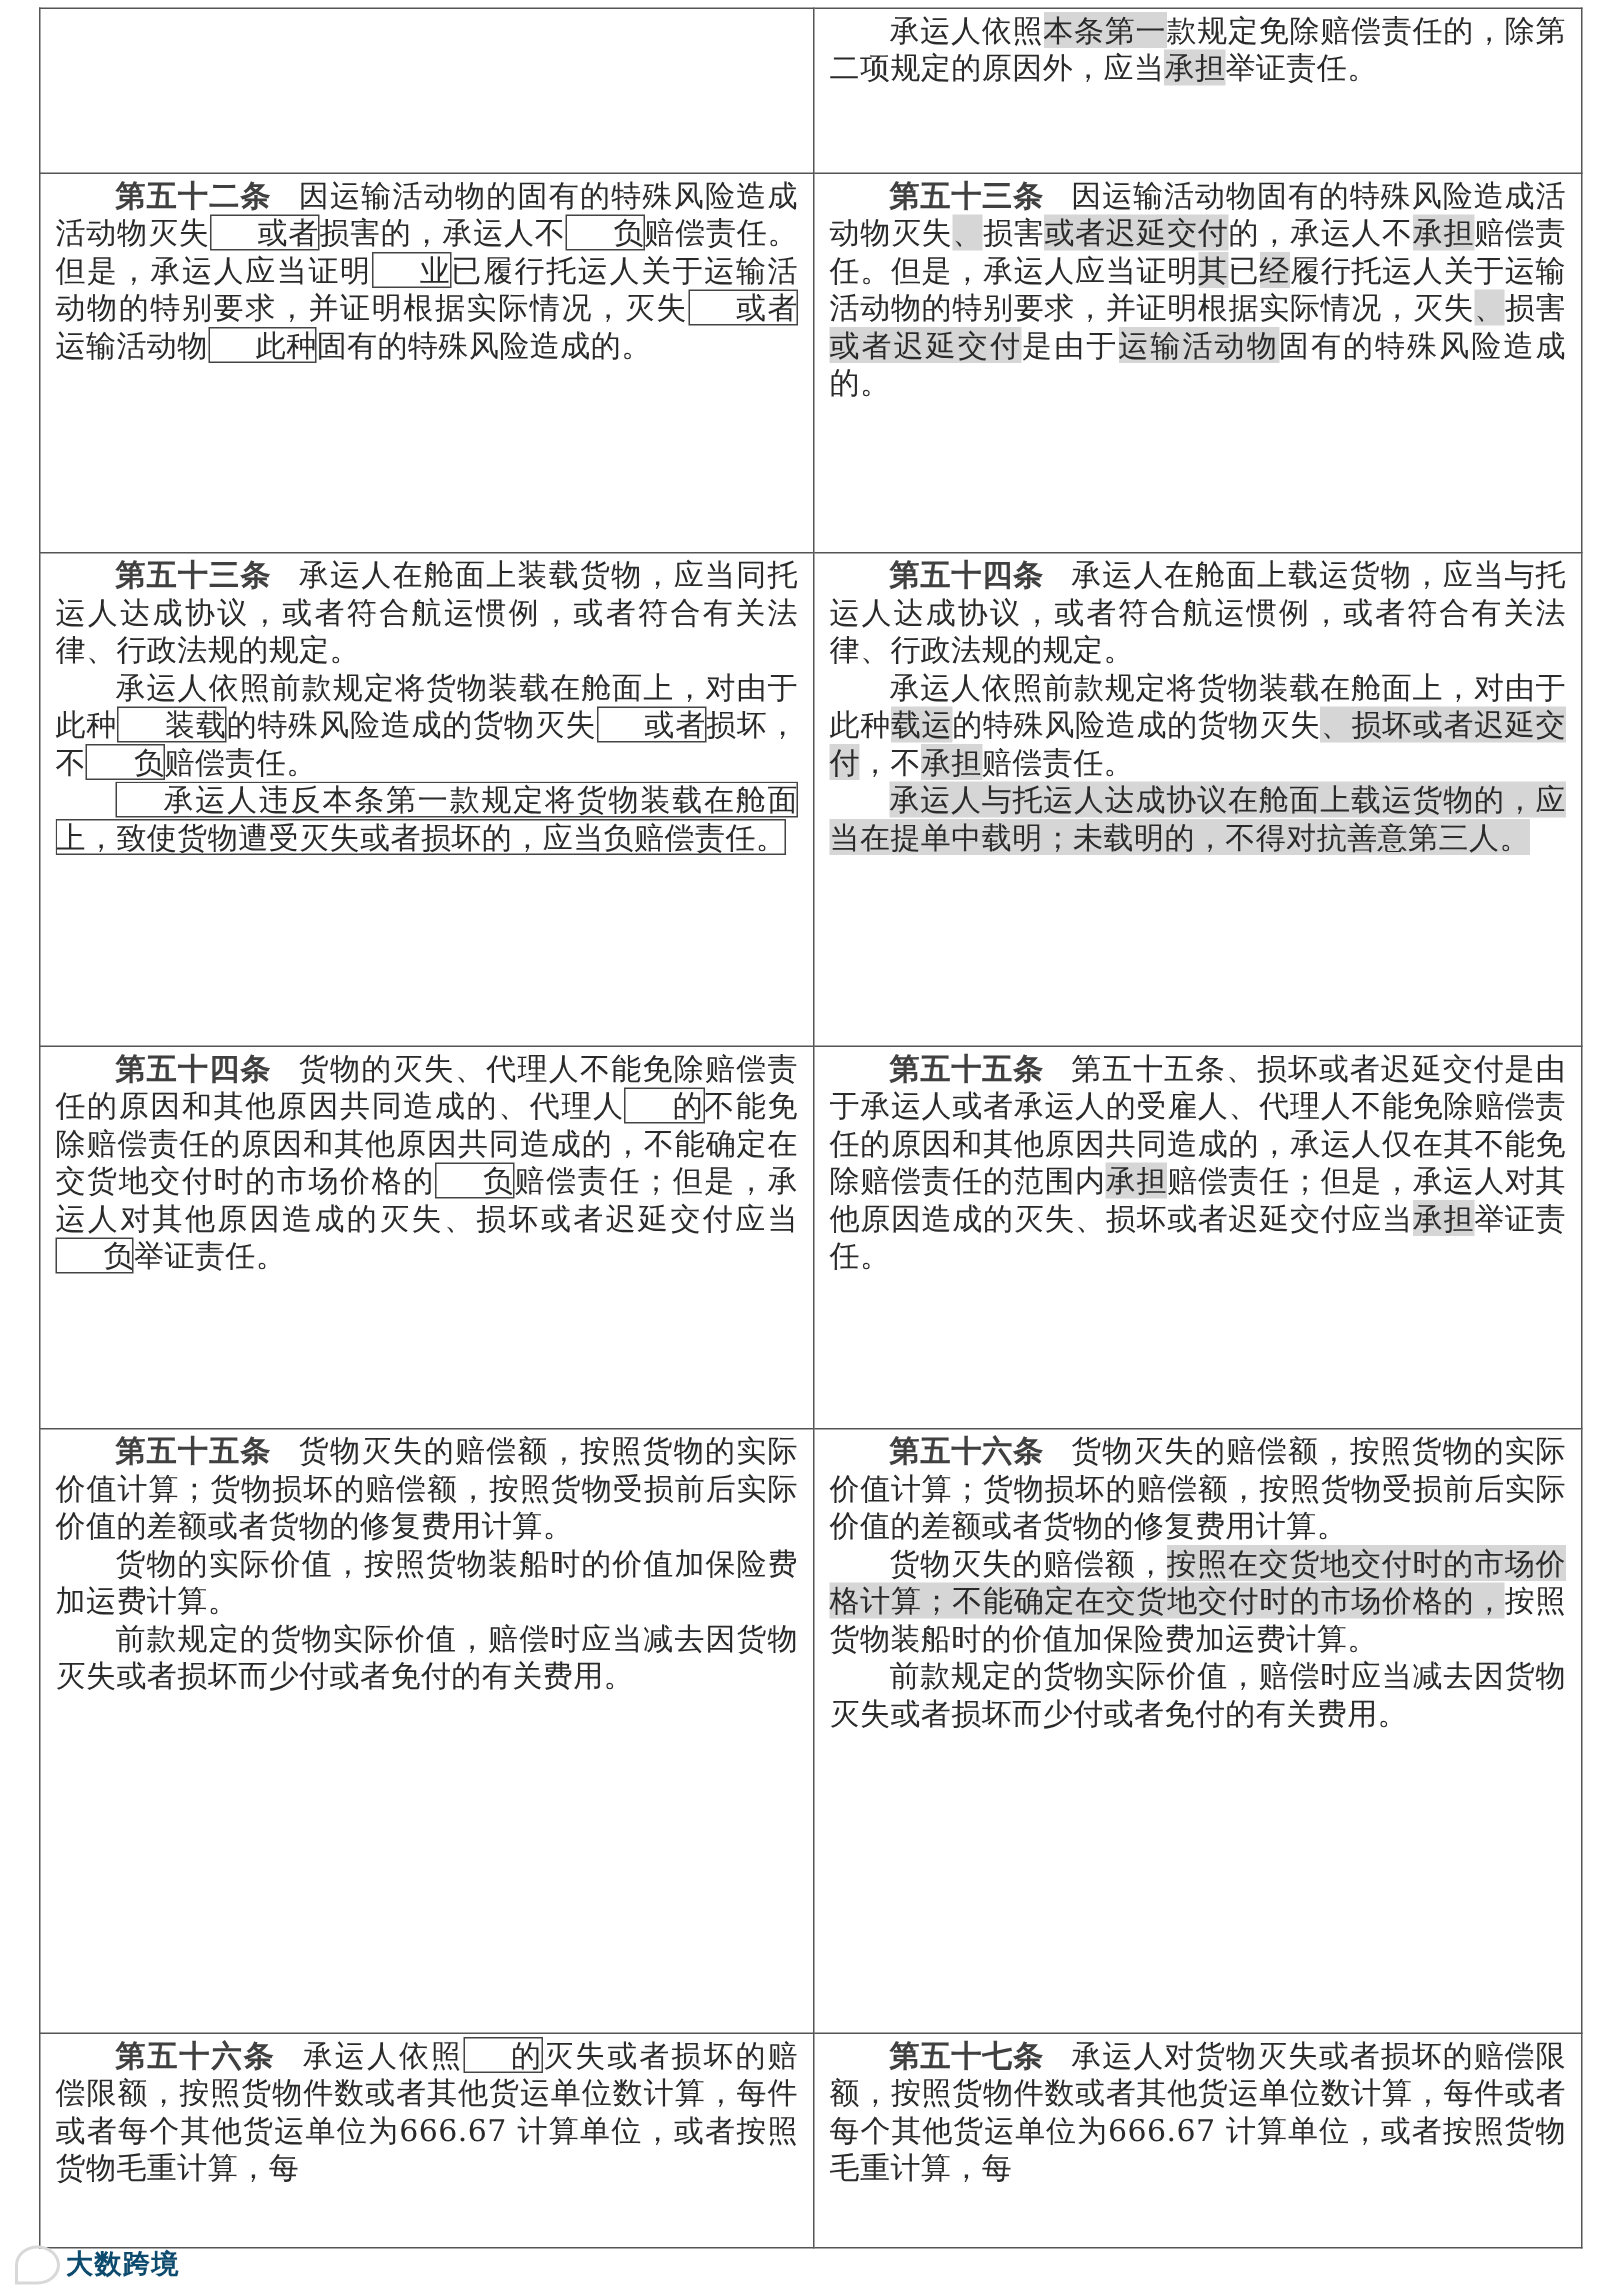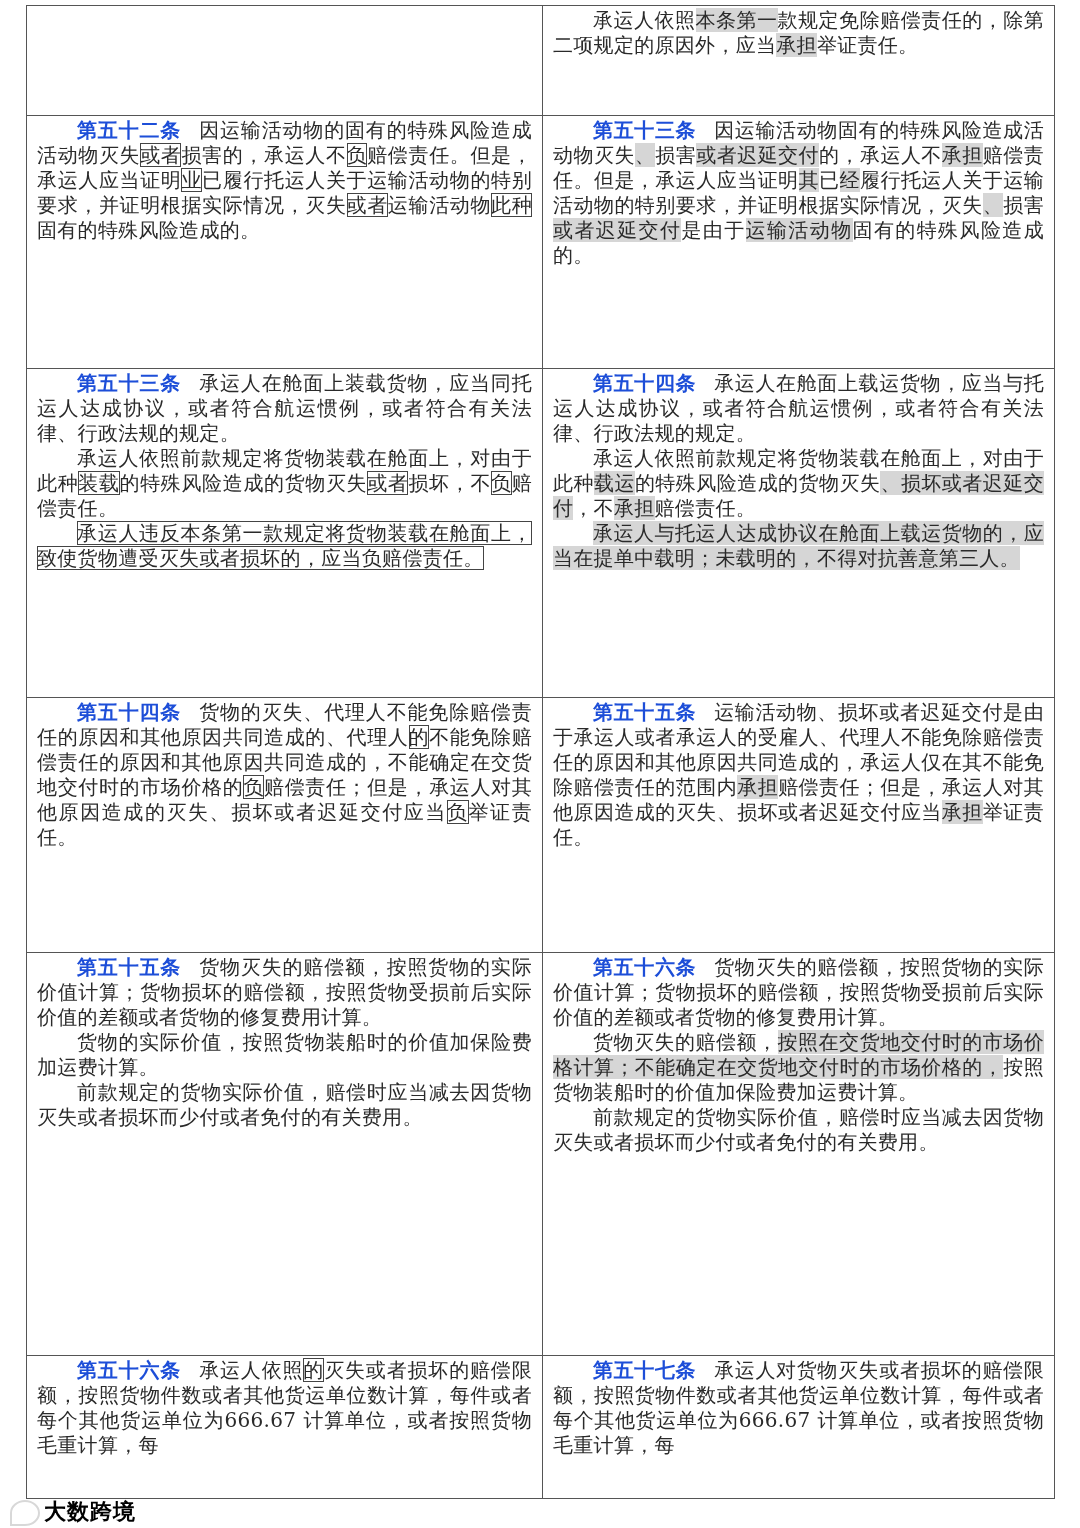--- a/index.html
+++ b/index.html
@@ -4,25 +4,25 @@
 <style>
   html, body { margin: 0; padding: 0; background: #ffffff; }
   body { width: 1080px; height: 1528px; position: relative; overflow: hidden;
          font-family: "DejaVu Serif", "Liberation Serif", serif; color: #2a2a2a; }
   table.cmp { position: absolute; left: 26px; top: 5px; width: 1029px;
               border-collapse: collapse; table-layout: fixed; }
   table.cmp td { border: 1.5px solid #555; vertical-align: top; padding: 2px 10px 4px 10px;
                  font-size: 20px; line-height: 25px; letter-spacing: 0.3px; text-align: justify; }
   table.cmp td.l { width: 495px; }
   .p { margin: 0; text-indent: 2em; }
-  .art { font-family: "DejaVu Sans", "Liberation Sans", sans-serif; font-weight: bold; color: #1d4ed8; margin-right: 0.9em; }
+  .art { font-family: "DejaVu Sans", "Liberation Sans", sans-serif; font-weight: bold; color: #404040; margin-right: 0.9em; }
   .hl { background: #d6d6d6; }
-  .bx { outline: 1.3px solid #444; outline-offset: -1px; }
+  .bx { outline: 1.3px solid #444; outline-offset: -1px; padding-left: 32px; }
   .watermark { position: absolute; left: 10px; top: 1497px; font-family: "DejaVu Sans", sans-serif;
-               font-size: 22px; color: #000000; font-weight: bold; letter-spacing: 1px; }
+               font-size: 18px; color: #0c4a6e; font-weight: bold; letter-spacing: 1px; }
   .watermark .logo { display: inline-block; width: 26px; height: 22px; border: 2px solid #d8d8d8;
                      border-radius: 50% 50% 50% 0; vertical-align: middle; margin-right: 4px; }
 </style>
 </head>
 <body>
 
 <table class="cmp">
   <tbody id="tbody">
       <tr style="height: 110px;">
         <td class="l"></td>
@@ -48,21 +48,21 @@
           <p class="p"><span class="art">第五十四条</span><span>承运人在舱面上载运货物，应当与托运人达成协议，或者符合航运惯例，或者符合有关法律、行政法规的规定。</span></p>
           <p class="p"><span>承运人依照前款规定将货物装载在舱面上，对由于此种</span><span class="hl">载运</span><span>的特殊风险造成的货物灭失</span><span class="hl">、损坏</span><span class="hl">或者迟延交付</span><span>，不</span><span class="hl">承担</span><span>赔偿责任。</span></p>
           <p class="p"><span class="hl">承运人与托运人达成协议在舱面上载运货物的，应当在提单中载明；未载明的，不得对抗善意第三人。</span></p>
         </td>
       </tr>
       <tr style="height: 255px;">
         <td class="l">
           <p class="p"><span class="art">第五十四条</span><span>货物的灭失、代理人不能免除赔偿责任的原因和其他原因共同造成的、代理人</span><span class="bx">的</span><span>不能免除赔偿责任的原因和其他原因共同造成的，不能确定在交货地交付时的市场价格的</span><span class="bx">负</span><span>赔偿责任；但是，承运人对其他原因造成的灭失、损坏或者迟延交付应当</span><span class="bx">负</span><span>举证责任。</span></p>
         </td>
         <td class="r">
-          <p class="p"><span class="art">第五十五条</span><span>运输活动物、损坏或者迟延交付是由于承运人或者承运人的受雇人、代理人不能免除赔偿责任的原因和其他原因共同造成的，承运人仅在其不能免除赔偿责任的范围内</span><span class="hl">承担</span><span>赔偿责任；但是，承运人对其他原因造成的灭失、损坏或者迟延交付应当</span><span class="hl">承担</span><span>举证责任。</span></p>
+          <p class="p"><span class="art">第五十五条</span><span>第五十五条、损坏或者迟延交付是由于承运人或者承运人的受雇人、代理人不能免除赔偿责任的原因和其他原因共同造成的，承运人仅在其不能免除赔偿责任的范围内</span><span class="hl">承担</span><span>赔偿责任；但是，承运人对其他原因造成的灭失、损坏或者迟延交付应当</span><span class="hl">承担</span><span>举证责任。</span></p>
         </td>
       </tr>
       <tr style="height: 403px;">
         <td class="l">
           <p class="p"><span class="art">第五十五条</span><span>货物灭失的赔偿额，按照货物的实际价值计算；货物损坏的赔偿额，按照货物受损前后实际价值的差额或者货物的修复费用计算。</span></p>
           <p class="p"><span>货物的实际价值，按照货物装船时的价值加保险费加运费计算。</span></p>
           <p class="p"><span>前款规定的货物实际价值，赔偿时应当减去因货物灭失或者损坏而少付或者免付的有关费用。</span></p>
         </td>
         <td class="r">
           <p class="p"><span class="art">第五十六条</span><span>货物灭失的赔偿额，按照货物的实际价值计算；货物损坏的赔偿额，按照货物受损前后实际价值的差额或者货物的修复费用计算。</span></p>

